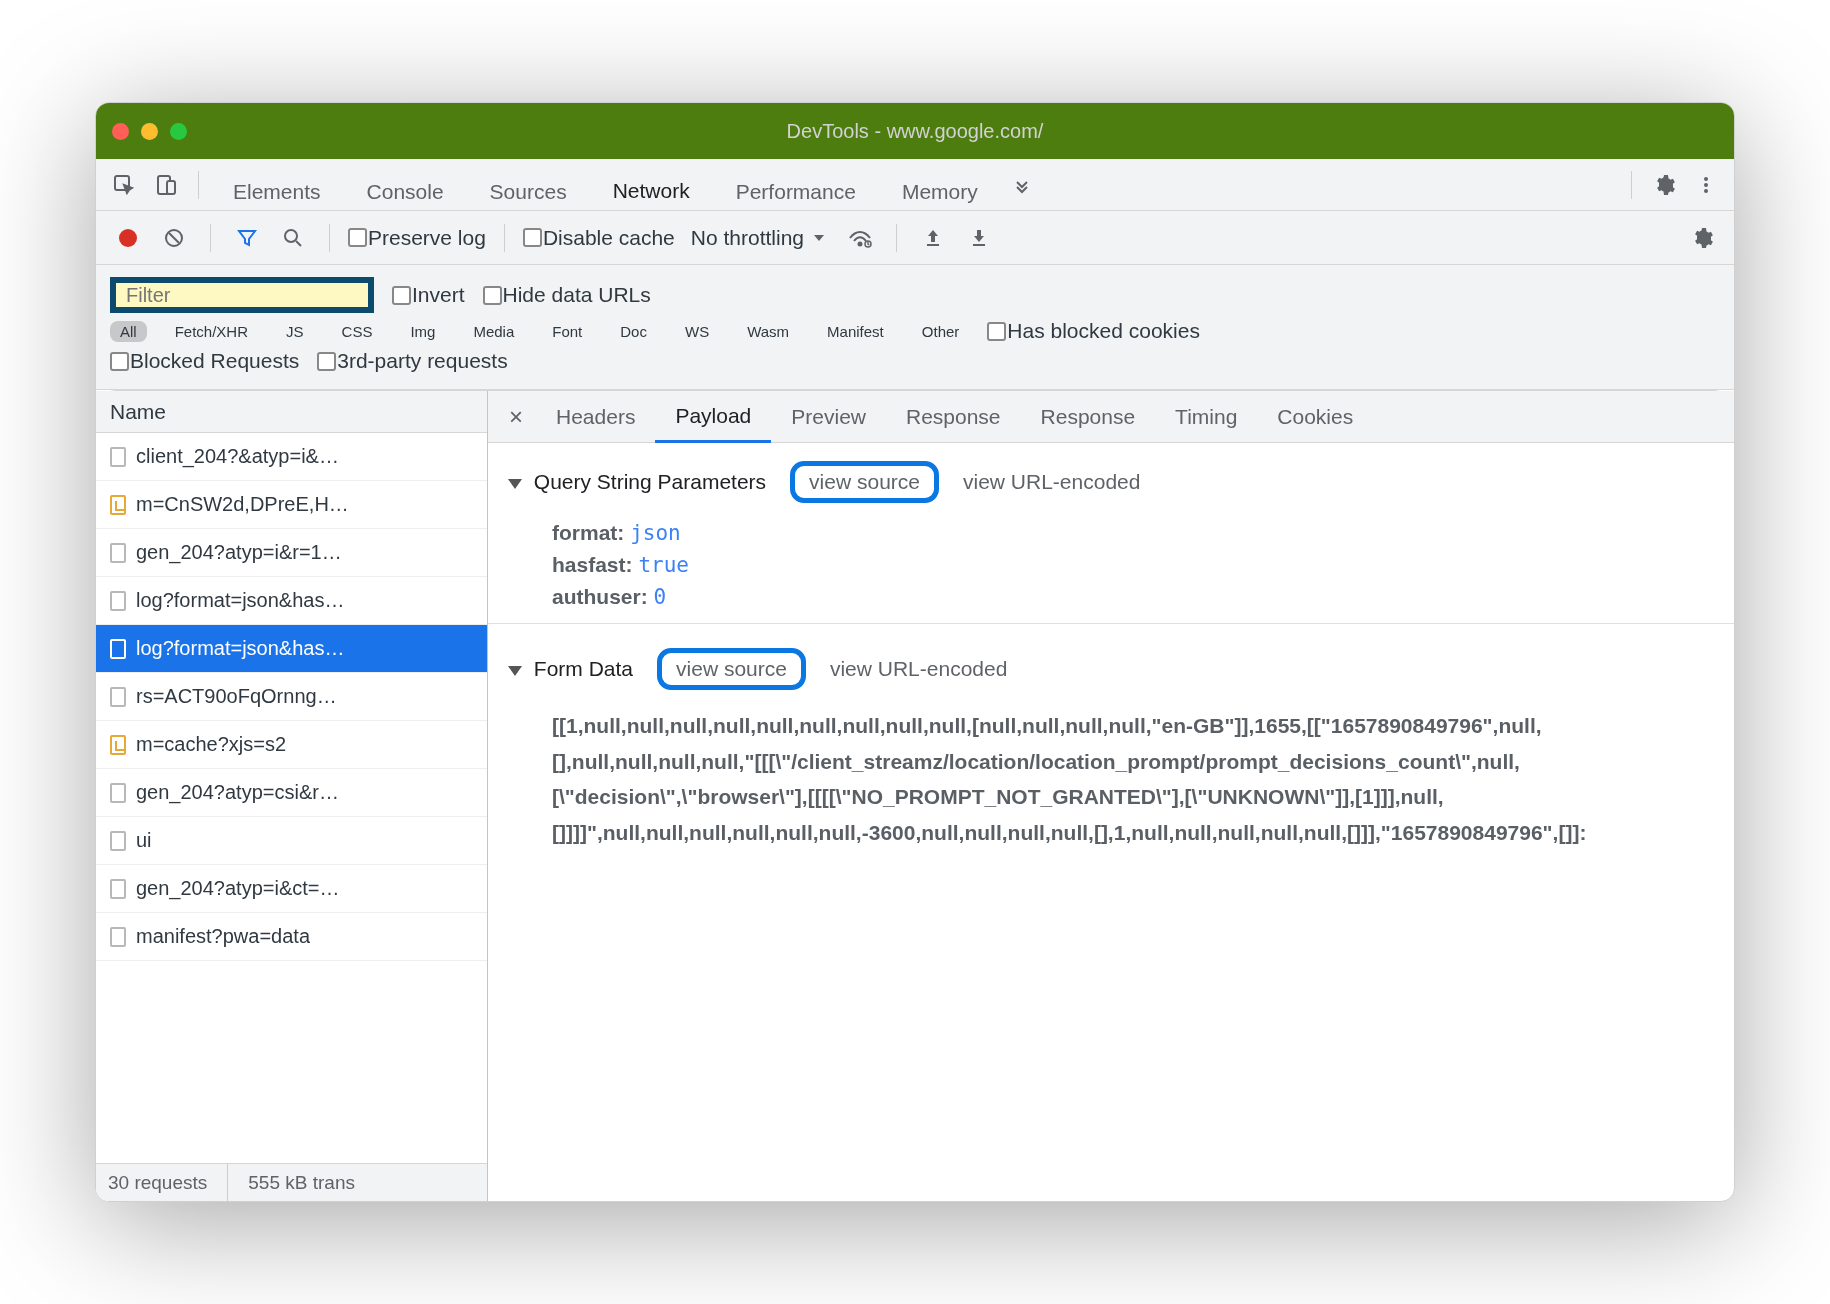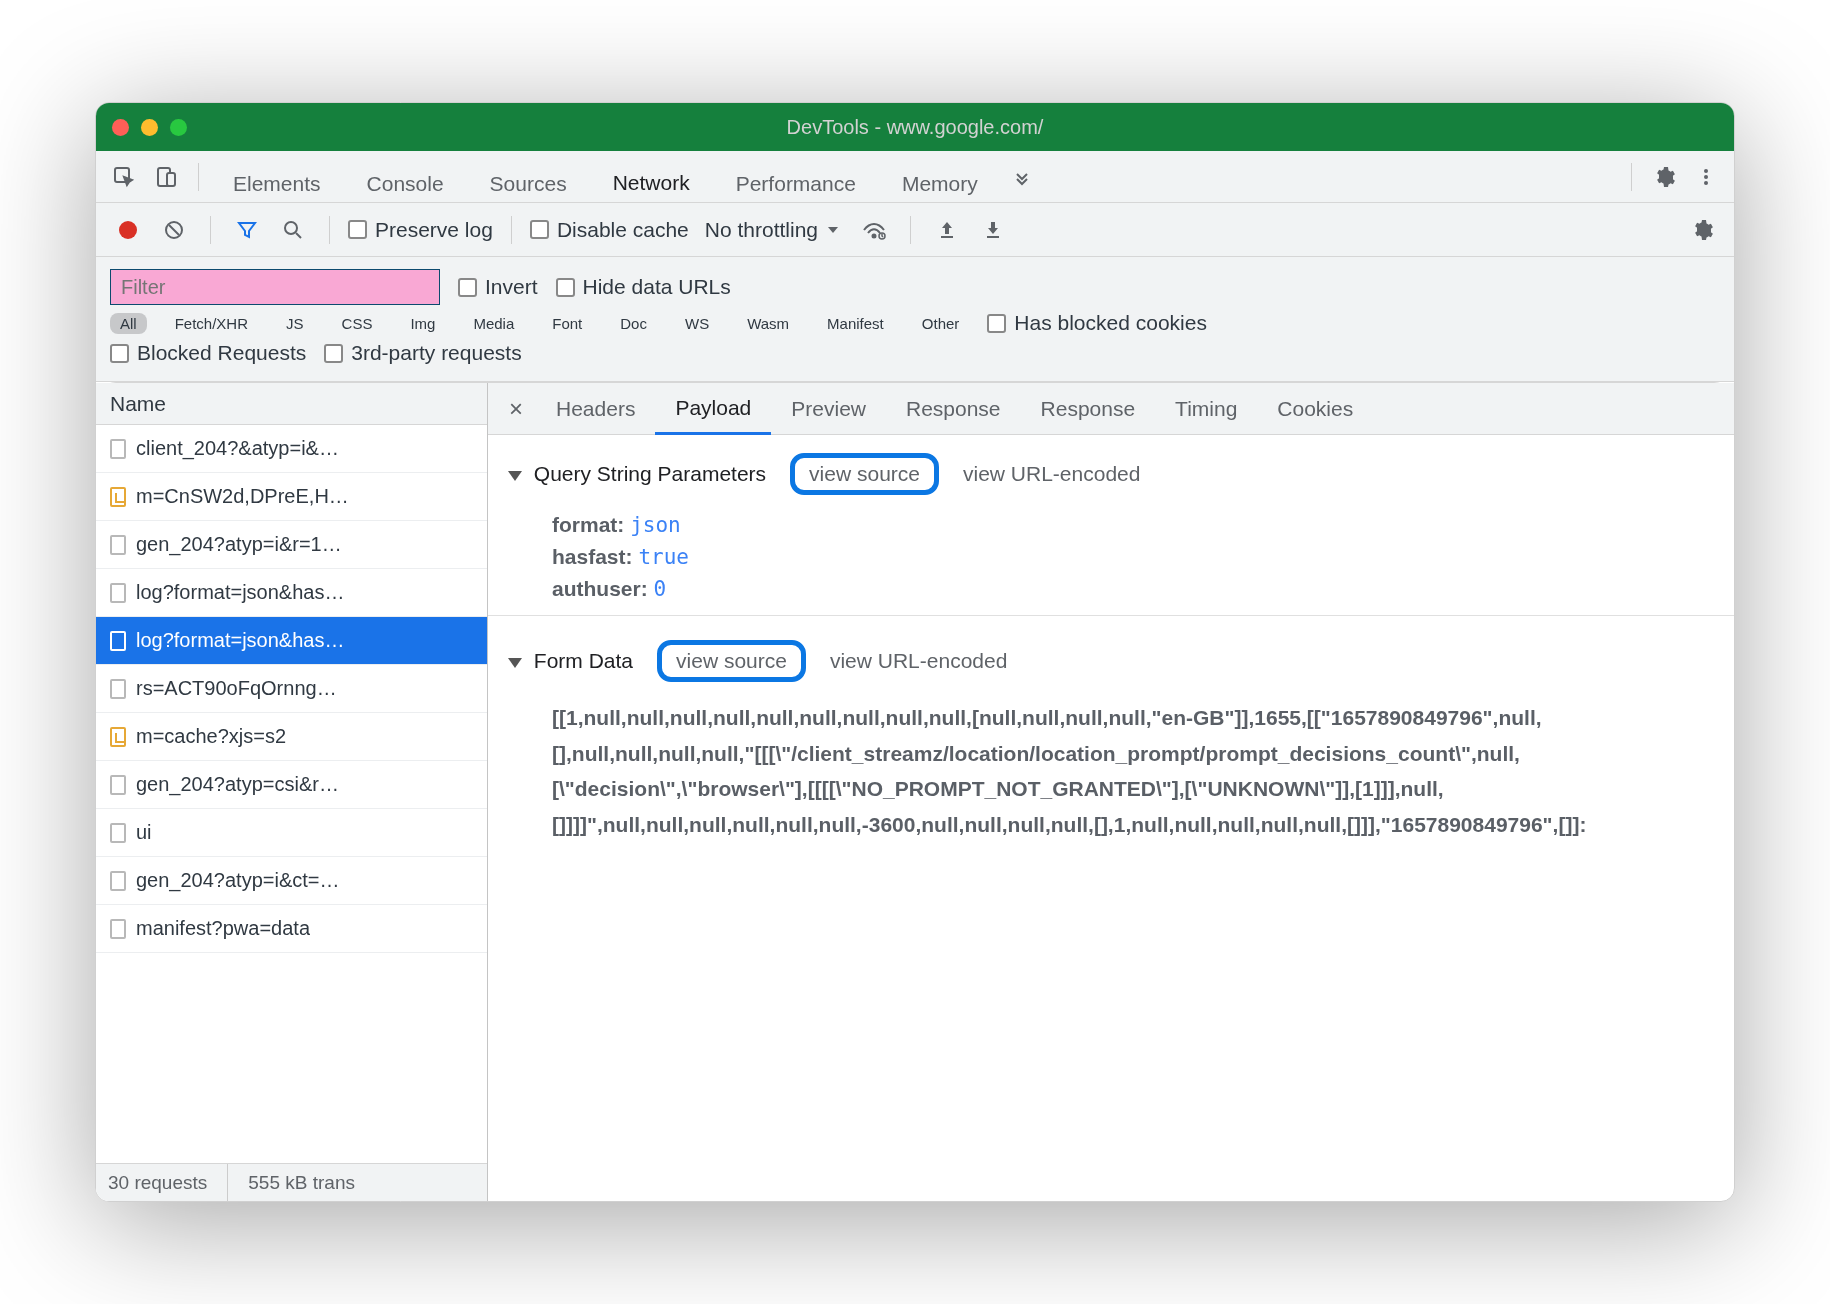--- a/index.html
+++ b/index.html
@@ -18,21 +18,21 @@
   .window {
     width: 1640px; height: 1100px;
     background: #fff;
     border-radius: 14px;
     overflow: hidden;
     display: flex; flex-direction: column;
     border: 1px solid #d0d0d0;
   }
   
   .titlebar {
-    height: 48px; background: #15803d;
+    height: 56px; background: #4d7c0f;
     display: flex; align-items: center;
     padding: 0 16px;
     position: relative;
   }
   .traffic { display: flex; gap: 12px; }
   .dot { width: 17px; height: 17px; border-radius: 50%; }
   .red { background: #ff5f57; } .yellow { background: #febc2e; } .green { background: #28c840; }
   .titlebar-title {
     position: absolute; left: 0; right: 0; text-align: center;
     color: #d2d2d2; font-size: 20px; font-weight: 500;
@@ -65,33 +65,33 @@
   .net-toolbar {
     height: 54px;
     display: flex; align-items: center;
     gap: 10px;
     padding: 0 14px;
     border-bottom: 1px solid #d6d6d6;
     background: #f1f3f4;
   }
   .rec-btn { width: 18px; height: 18px; background: #d93025; border-radius: 50%; }
   .filter-icon.active { color: #1a73e8; }
-  .chk { display: inline-flex; align-items: center; gap: 8px; color: #303942; font-size: 21px; }
+  .chk { display: inline-flex; align-items: center; gap: 1px; color: #303942; font-size: 21px; }
   .chkbox { width: 19px; height: 19px; border: 2px solid #888; border-radius: 3px; background: #fff; }
   .select {
     display: flex; align-items: center; gap: 8px;
     padding: 0 6px; font-size: 21px; color: #303942; cursor: pointer;
   }
   .net-toolbar .spacer { flex: 1; }
   
   .filter-bar { background: #f1f3f4; border-bottom: 1px solid #d6d6d6; padding: 6px 14px 10px; }
   .filter-row { display: flex; align-items: center; flex-wrap: wrap; gap: 18px; margin: 6px 0; }
   .filter-input {
-    width: 330px; height: 36px;
-    border: 1px solid #0c4a6e; background: #f9a8d4;
+    width: 264px; height: 36px;
+    border: 6px solid #0c4a6e; background: #fef9c3;
     padding: 0 10px; font-size: 20px; color: #5f6368;
   }
   .pill {
     padding: 2px 10px; border-radius: 8px;
     font-size: 15px; color: #303942; cursor: pointer;
   }
   .pill.active { background: #c7c8ca; }
   
   .body-split {
     flex: 1; display: flex; min-height: 0;

